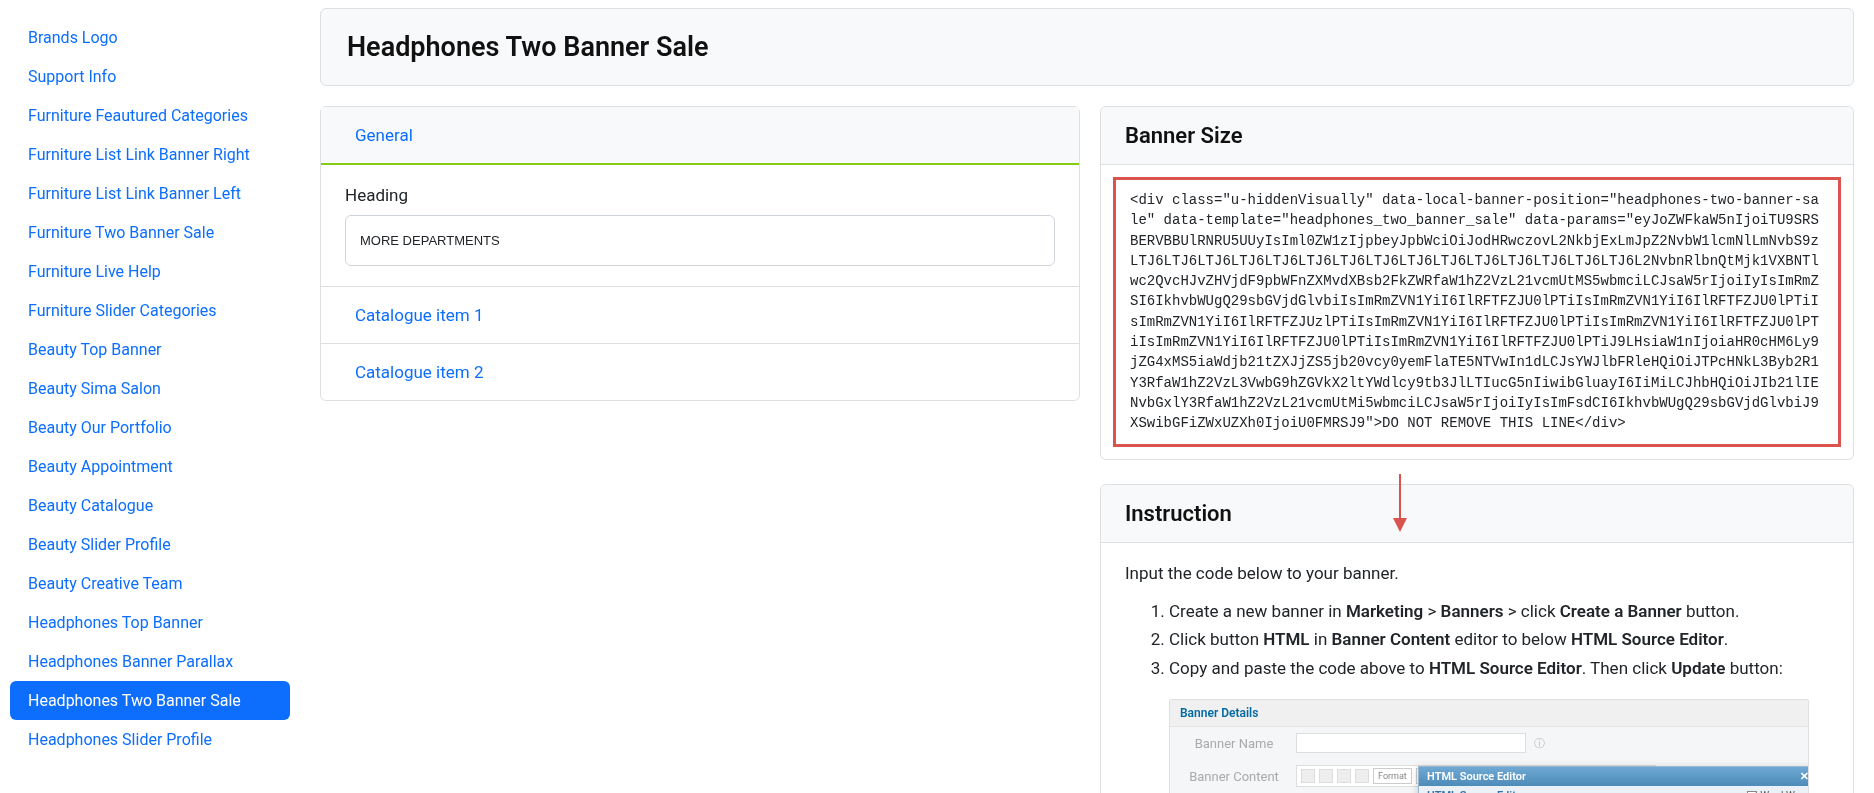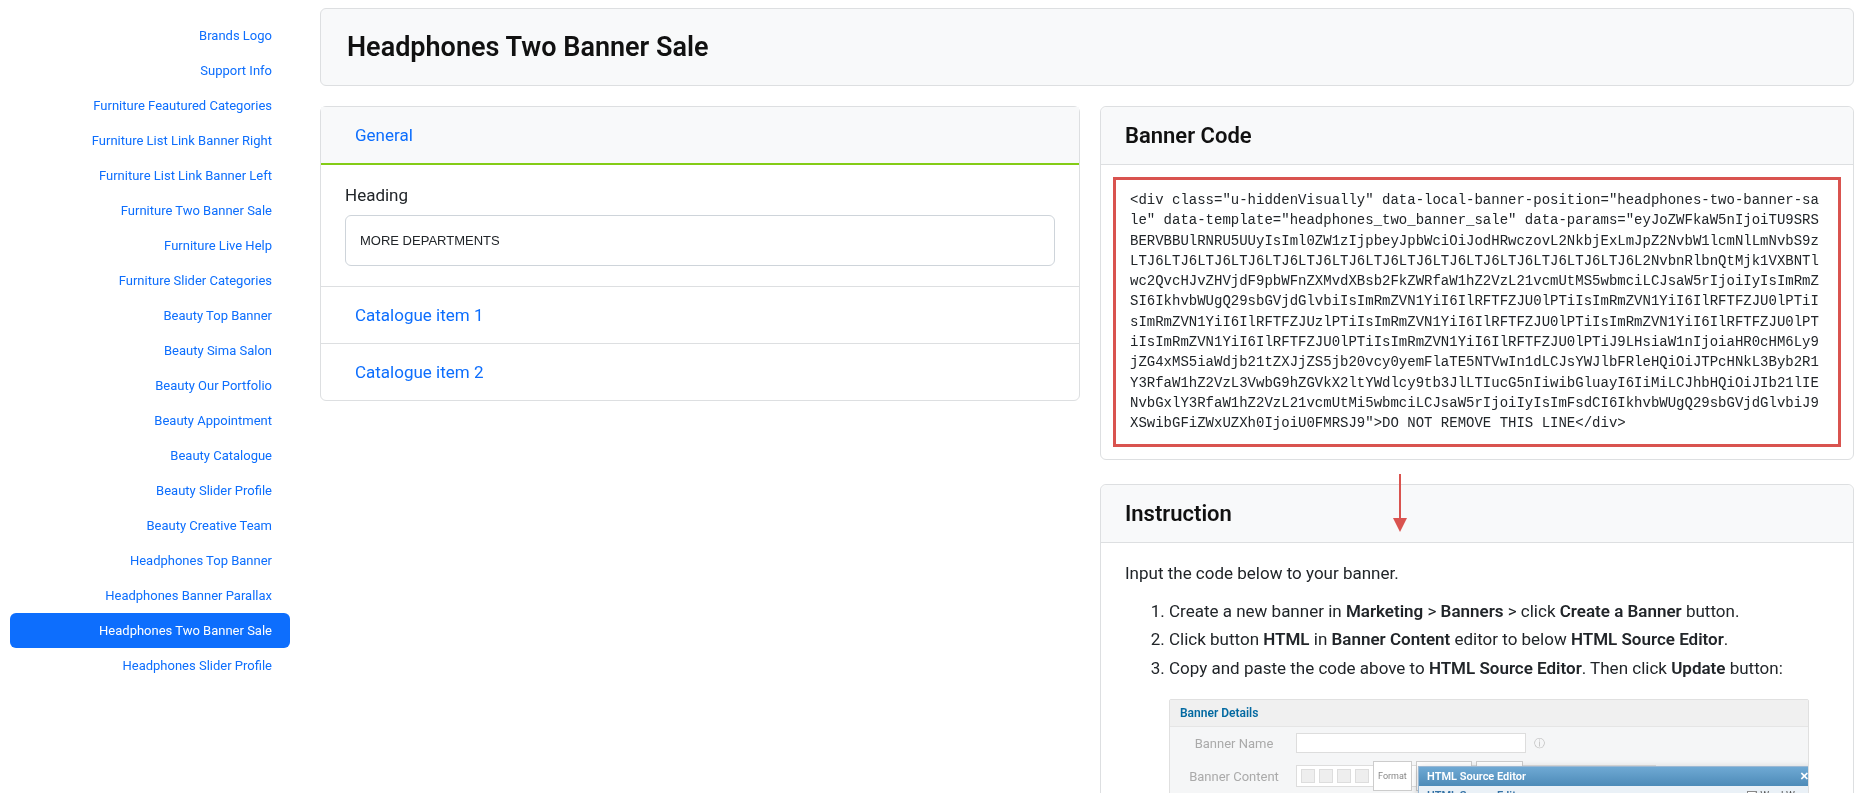--- a/index.html
+++ b/index.html
@@ -17,22 +17,21 @@
     width: 300px;
     padding: 18px 10px 10px 10px;
     background: #fff;
   }
   .sidebar-item {
     display: block;
     padding: 10px 18px;
     color: #0d6efd;
     cursor: pointer;
     border-radius: 6px;
-    font-size: 13px;
-    text-align: right;
+    font-size: 16px;
   }
   .sidebar-item.active {
     background: #0d6efd;
     color: #fff;
   }
   .main {
     flex: 1;
     padding: 0 20px 0 20px;
     background: #fff;
   }
@@ -173,21 +172,21 @@
     background: #fff;
     display: flex;
     align-items: center;
     gap: 4px;
     padding: 0 4px;
   }
   .tb-btn {
     width: 14px; height: 14px; background: #eee; border:1px solid #ddd;
   }
   .tb-sel {
-    height: 30px; background: #fff; border:1px solid #ccc; font-size:9px; color:#888; padding:0 4px; display:flex; align-items:center;
+    height: 16px; background: #fff; border:1px solid #ccc; font-size:9px; color:#888; padding:0 4px; display:flex; align-items:center;
   }
   .popup {
     position: absolute;
     right: -10px;
     top: 66px;
     width: 400px;
     background: #fff;
     border: 1px solid #9bb8d3;
     box-shadow: 0 2px 8px rgba(0,0,0,0.2);
     font-size: 10px;
@@ -275,21 +274,21 @@
         </div>
         <div class="accordion-item">
           <div class="accordion-header">Catalogue item 2</div>
         </div>
       </div>
     </div>
 
     <div class="col-right">
 
       <div class="card">
-        <div class="card-header">Banner Code</div>
+        <div class="card-header">Banner Size</div>
         <div class="card-body banner-card-body">
           <div class="banner-code">&lt;div class="u-hiddenVisually" data-local-banner-position="headphones-two-banner-sale" data-template="headphones_two_banner_sale" data-params="eyJoZWFkaW5nIjoiTU9SRSBERVBBUlRNRU5UUyIsIml0ZW1zIjpbeyJpbWciOiJodHRwczovL2NkbjExLmJpZ2NvbW1lcmNlLmNvbS9zLTJ6LTJ6LTJ6LTJ6LTJ6LTJ6LTJ6LTJ6LTJ6LTJ6LTJ6LTJ6LTJ6LTJ6LTJ6L2NvbnRlbnQtMjk1VXBNTlwc2QvcHJvZHVjdF9pbWFnZXMvdXBsb2FkZWRfaW1hZ2VzL21vcmUtMS5wbmciLCJsaW5rIjoiIyIsImRmZSI6IkhvbWUgQ29sbGVjdGlvbiIsImRmZVN1YiI6IlRFTFZJU0lPTiIsImRmZVN1YiI6IlRFTFZJU0lPTiIsImRmZVN1YiI6IlRFTFZJUzlPTiIsImRmZVN1YiI6IlRFTFZJU0lPTiIsImRmZVN1YiI6IlRFTFZJU0lPTiIsImRmZVN1YiI6IlRFTFZJU0lPTiIsImRmZVN1YiI6IlRFTFZJU0lPTiJ9LHsiaW1nIjoiaHR0cHM6Ly9jZG4xMS5iaWdjb21tZXJjZS5jb20vcy0yemFlaTE5NTVwIn1dLCJsYWJlbFRleHQiOiJTPcHNkL3Byb2R1Y3RfaW1hZ2VzL3VwbG9hZGVkX2ltYWdlcy9tb3JlLTIucG5nIiwibGluayI6IiMiLCJhbHQiOiJIb21lIENvbGxlY3RfaW1hZ2VzL21vcmUtMi5wbmciLCJsaW5rIjoiIyIsImFsdCI6IkhvbWUgQ29sbGVjdGlvbiJ9XSwibGFiZWxUZXh0IjoiU0FMRSJ9"&gt;DO NOT REMOVE THIS LINE&lt;/div&gt;</div>
         </div>
       </div>
 
       <div class="arrow1-wrap">
         <svg class="big-arrow" width="40" height="80">
           <line x1="20" y1="-28" x2="20" y2="48" stroke="#d9534f" stroke-width="2"></line>
           <polygon points="20,58 13,44 27,44" fill="#d9534f"></polygon>
         </svg>

